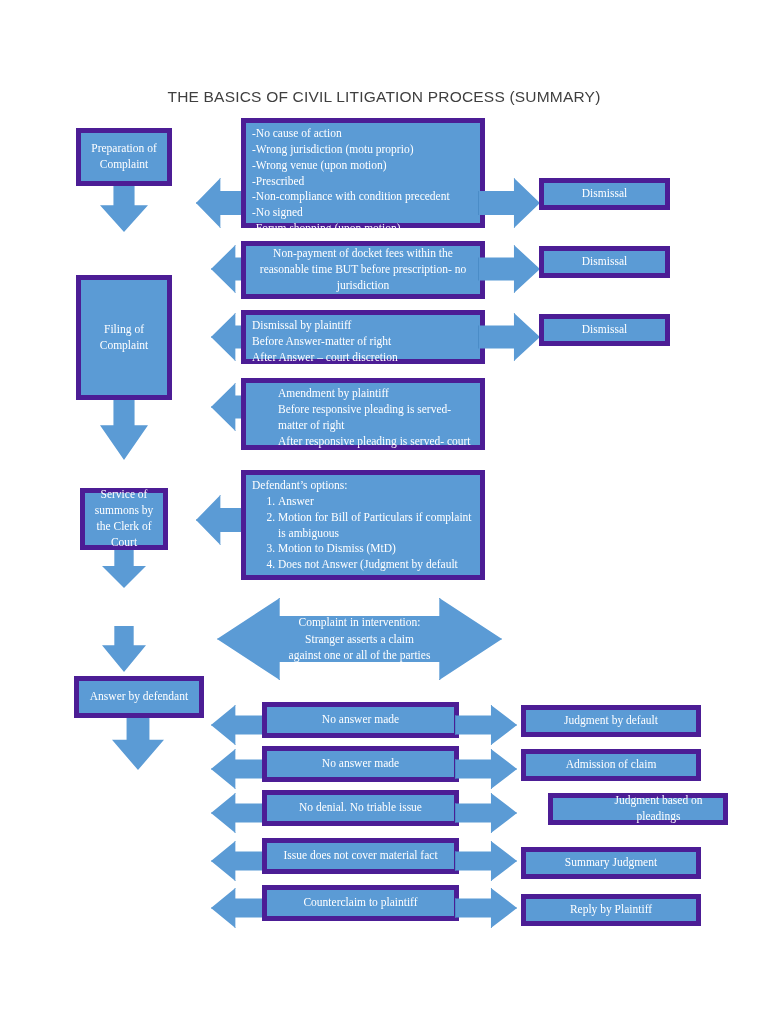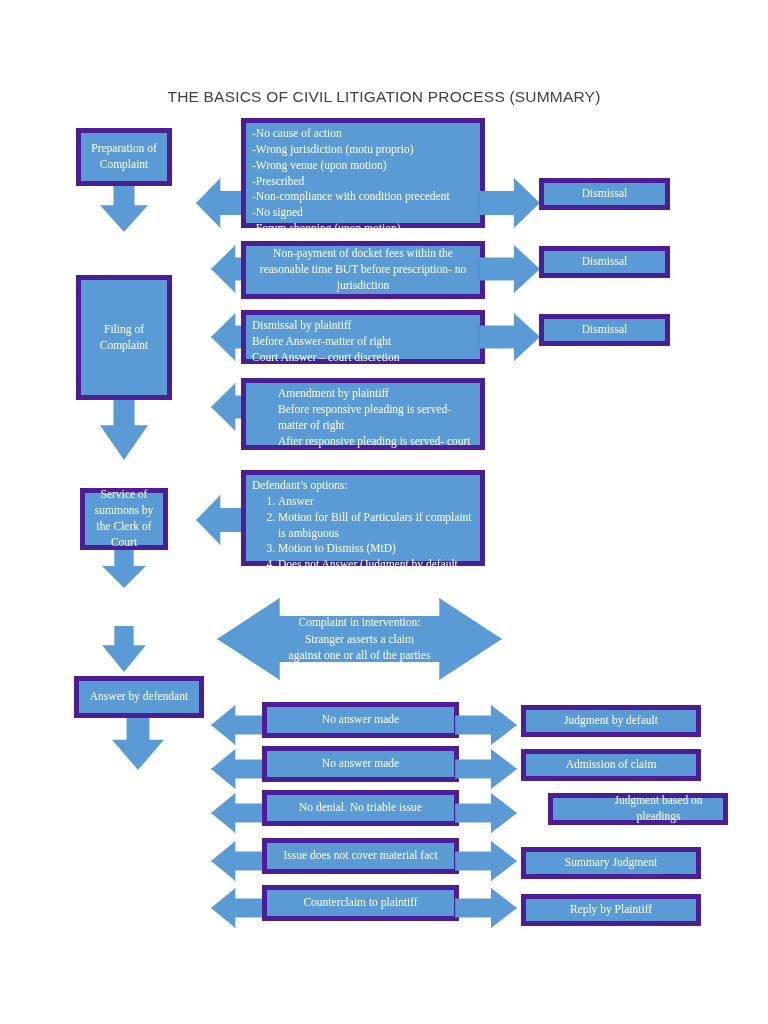--- a/index.html
+++ b/index.html
@@ -135,41 +135,41 @@
   <div class="arrow arr-right" style="left:478px;top:245px;width:62px;height:48px;"></div>
   <div class="shape" style="left:539px;top:246px;width:131px;height:32px;">
     <span class="txt">Dismissal</span>
   </div>
 
   <div class="arrow arr-left" style="left:211px;top:313px;width:58px;height:48px;"></div>
   <div class="shape left" style="left:241px;top:310px;width:244px;height:54px;align-items:flex-start;">
     <span class="txt">
       <span>Dismissal by plaintiff</span><br>
       <span>Before Answer-matter of right</span><br>
-      <span>Court Answer – court discretion</span>
+      <span>After Answer – court discretion</span>
     </span>
   </div>
   <div class="arrow arr-right" style="left:478px;top:313px;width:62px;height:48px;"></div>
   <div class="shape" style="left:539px;top:314px;width:131px;height:32px;">
     <span class="txt">Dismissal</span>
   </div>
 
   <div class="arrow arr-left" style="left:211px;top:383px;width:58px;height:48px;"></div>
   <div class="shape left" style="left:241px;top:378px;width:244px;height:72px;align-items:flex-start;padding-left:32px;">
     <span class="txt">
       <span>Amendment by plaintiff</span><br>
       <span>Before responsive pleading is served-</span><br>
       <span class="nowrap">       matter of right</span><br>
       <span>After responsive pleading is served- court</span><br>
       <span class="nowrap">       discretion</span>
     </span>
   </div>
 
   <div class="arrow arr-left" style="left:196px;top:495px;width:58px;height:50px;"></div>
-  <div class="shape left" style="left:241px;top:470px;width:244px;height:96px;align-items:flex-start;">
+  <div class="shape left" style="left:241px;top:470px;width:244px;height:110px;align-items:flex-start;">
     <span class="txt">
       <span>Defendant’s options:</span>
       <ol class="ol">
         <li>Answer</li>
         <li>Motion for Bill of Particulars if complaint is ambiguous</li>
         <li>Motion to Dismiss (MtD)</li>
         <li>Does not Answer (Judgment by default</li>
       </ol>
     </span>
   </div>

